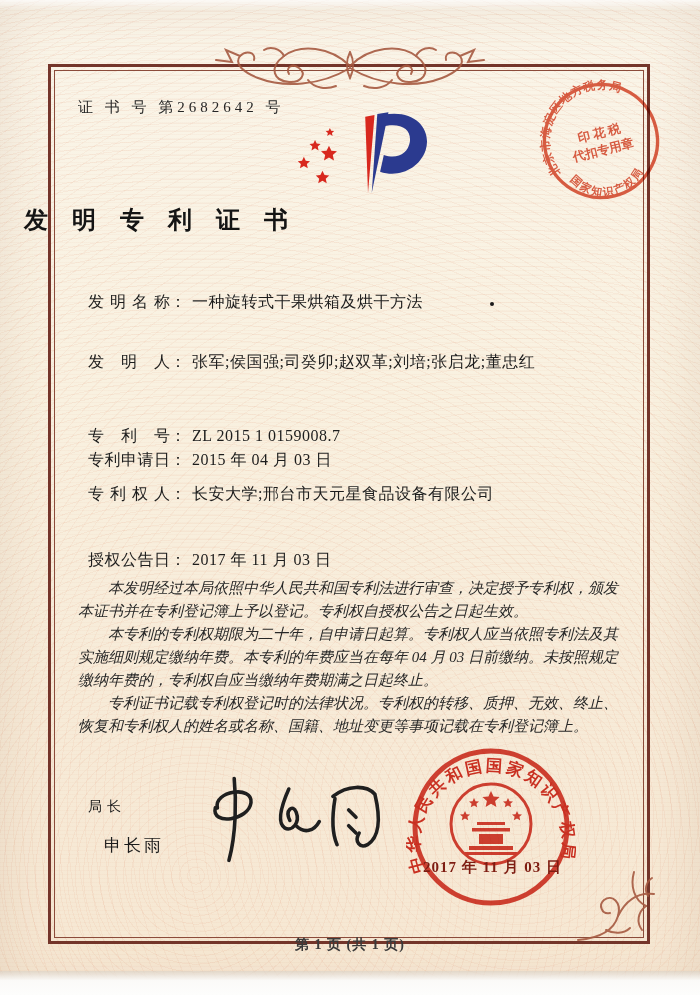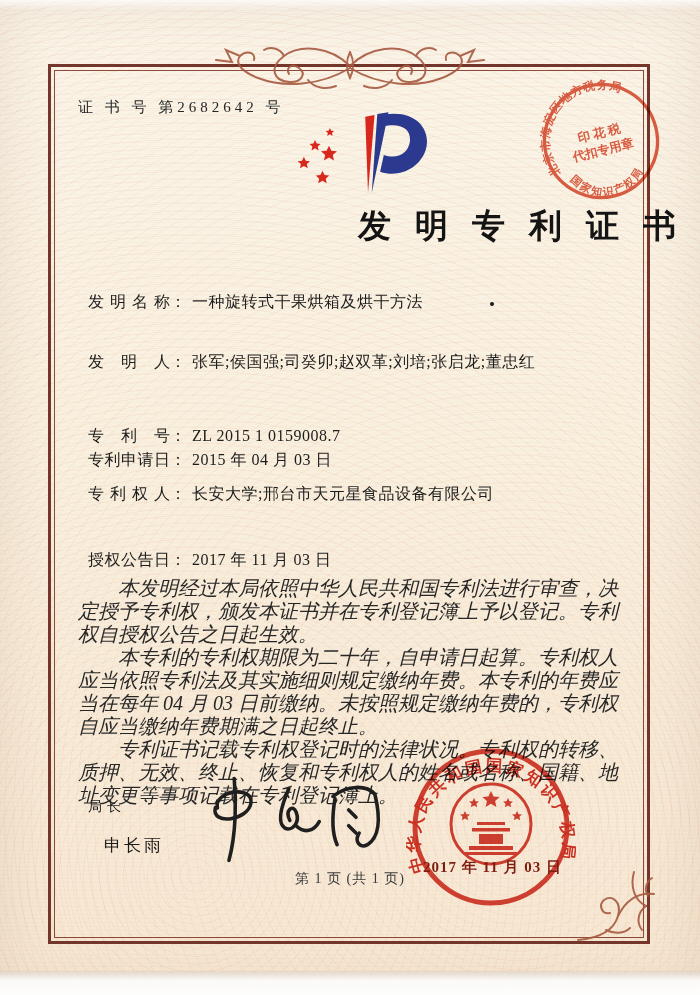--- a/index.html
+++ b/index.html
@@ -28,48 +28,48 @@
   .frame-inner{
     position:absolute;inset:3px;border:1px solid #8c4b3a;
   }
   .ornament{position:absolute;pointer-events:none;}
   .cert-number{
     position:absolute;left:78px;top:98px;font-size:15px;color:#262626;
     letter-spacing:4px;
   }
   .logo{position:absolute;left:276px;top:110px;width:158px;height:88px;}
   .title{
-    position:absolute;left:0;right:0;top:204px;text-align:right;
-    font-size:33px;font-weight:700;color:#141414;
+    position:absolute;left:0;right:0;top:204px;text-align:left;
+    font-size:24px;font-weight:700;color:#141414;
     letter-spacing:24px;text-indent:24px;
   }
   .fields{position:absolute;left:88px;top:292px;width:500px;}
   .field-row{position:absolute;left:0;white-space:nowrap;color:#1d1d1d;font-size:16px;}
   .field-row .field-label{display:inline-block;width:82px;text-align:justify;text-align-last:justify;vertical-align:bottom;}
   .field-row .colon{display:inline-block;}
   .field-row .field-value{display:inline-block;margin-left:6px;letter-spacing:.5px;}
   .row0{top:0px;}.row1{top:60px;}.row2{top:110px;margin-top:24px;}.row3{top:158px;}.row4{top:192px;}.row5{top:258px;}
   .ink-dot{position:absolute;left:490px;top:302px;width:4px;height:4px;border-radius:50%;background:#1a1a1a;}
   .body-text{
     position:absolute;left:78px;top:577px;width:546px;color:#272727;
-    font-size:20px;line-height:23px;font-style:italic;
+    font-size:15px;line-height:23px;font-style:italic;
   }
   .body-text p{margin:0;text-indent:2em;}
   .sig-title{position:absolute;left:88px;top:798px;font-size:14px;letter-spacing:5px;color:#1c1c1c;}
   .sig-name{position:absolute;left:104px;top:834px;font-size:17px;letter-spacing:3px;color:#1c1c1c;}
   .sig-svg{position:absolute;left:188px;top:768px;width:210px;height:105px;}
   .seal-svg{position:absolute;left:406px;top:742px;width:170px;height:170px;opacity:.95;mix-blend-mode:multiply;}
   .seal-date{
     position:absolute;left:423px;top:858px;width:200px;
     font-size:15px;font-weight:700;color:#7e1d12;letter-spacing:1px;z-index:5;
   }
   .stamp-svg{position:absolute;left:534px;top:74px;width:134px;height:134px;opacity:.88;mix-blend-mode:multiply;}
   .footer-page{
-    position:absolute;left:0;right:0;top:870px;text-align:center;
-    font-size:14px;color:#3a3a3a;letter-spacing:1px;
+    position:absolute;left:0;right:0;top:936px;text-align:center;
+    font-size:14px;color:#3a3a3a;letter-spacing:1px;font-weight:bold;
   }
 </style>
 </head>
 <body>
 
 <div class="paper">
 
   <div class="frame-outer">
     <div class="frame-inner"></div>
   </div>

